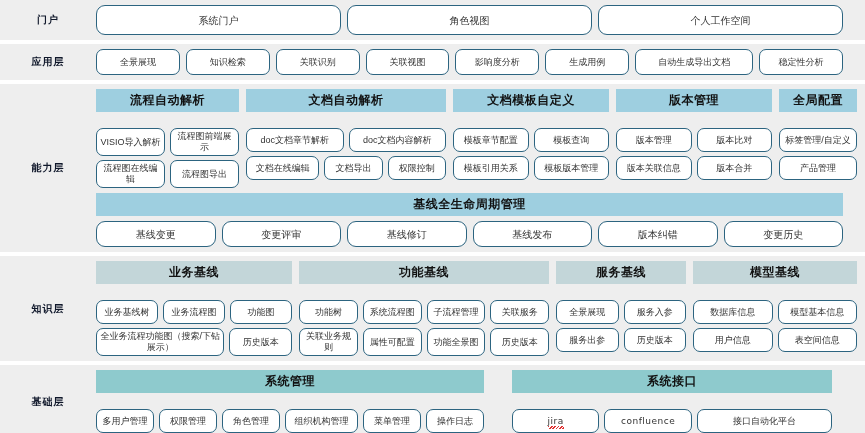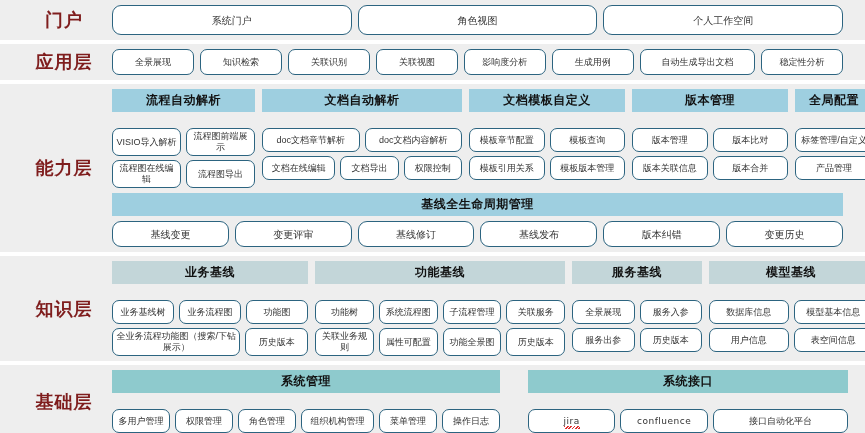--- a/index.html
+++ b/index.html
@@ -29,26 +29,25 @@
     margin: 0 0 4px 0;
     padding: 5px 22px 5px 0;
   }
   .layer-row.last { margin-bottom: 0; }
 
   .layer-label {
     flex: 0 0 96px;
     display: flex;
     align-items: center;
     justify-content: center;
-    font-size: 18px;
+    font-size: 10px;
     font-weight: bold;
-    color: #7f1d1d;
+    color: #0f172a;
     letter-spacing: 1px;
     box-sizing: border-box;
-    margin-left: 16px;
   }
 
   .layer-body {
     flex: 1 1 auto;
     min-width: 0;
     display: flex;
     flex-direction: column;
     gap: 5px;
     box-sizing: border-box;
     border-radius: 7px;

